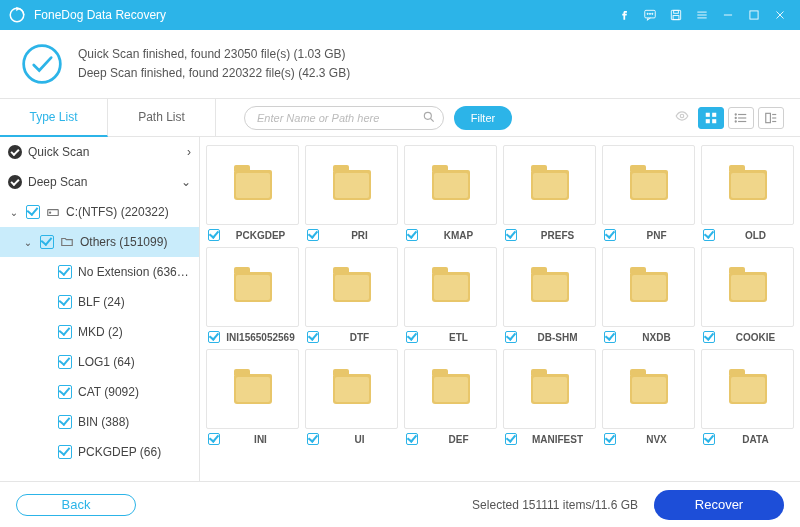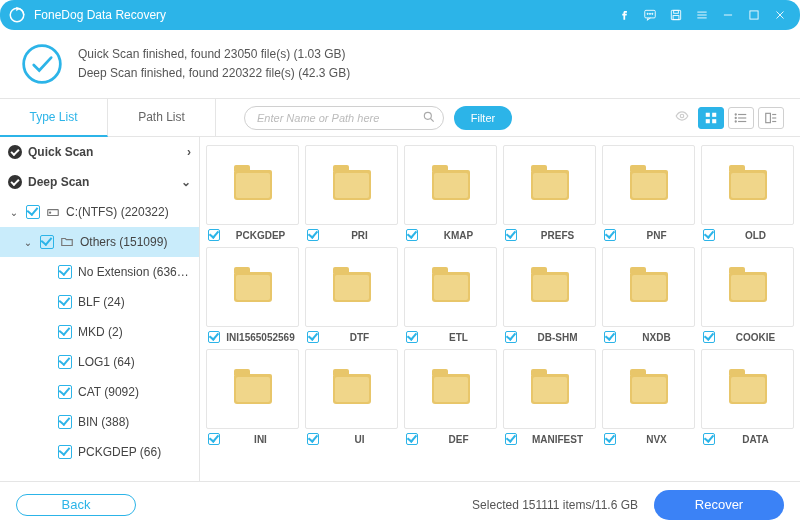--- a/index.html
+++ b/index.html
@@ -1,19 +1,19 @@
 <!DOCTYPE html>
 <html><head>
 <meta charset="utf-8">
 <style>
 * { margin:0; padding:0; box-sizing:border-box; font-family:"Segoe UI",Arial,sans-serif; }
 body { width:800px; height:527px; background:#fff; overflow:hidden; display:flex; flex-direction:column; }
 
 
-.titlebar { height:30px; background:#2cb4e8; color:#fff; display:flex; align-items:center; padding:0 8px; font-size:12px;border-radius:14px; }
+.titlebar { height:30px; background:#2cb4e8; color:#fff; display:flex; align-items:center; padding:0 8px; font-size:12px; }
 .titlebar .logo-icon { width:18px; height:18px; margin-right:8px; position:relative; }
 .titlebar .logo-icon svg { width:18px; height:18px; }
 .titlebar .title { flex:1; }
 .titlebar .ctrl { width:24px; height:24px; display:flex; align-items:center; justify-content:center; margin-left:2px; cursor:pointer; }
 .titlebar .ctrl svg { width:14px; height:14px; stroke:#fff; fill:none; stroke-width:1.5; }
 
 
 .summary { display:flex; align-items:center; padding:12px 16px 12px 20px; border-bottom:1px solid #e5e5e5; font-size:12px; color:#555; }
 .summary .check { width:44px; height:44px; margin-right:14px; }
 .summary .check svg { width:44px; height:44px; }
@@ -41,21 +41,21 @@
 
 
 .sidebar { width:200px; border-right:1px solid #e5e5e5; font-size:12px; color:#444; overflow-y:auto; }
 .sidebar .row { display:flex; align-items:center; height:30px; padding:0 8px; cursor:pointer; }
 .sidebar .row.sel { background:#c9ecfb; }
 .sidebar .row .caret { width:12px; display:inline-flex; justify-content:center; color:#555; font-size:10px; }
 .sidebar .row .cb { width:14px; height:14px; border:1.5px solid #2cb4e8; border-radius:2px; margin:0 6px; position:relative; flex-shrink:0; }
 .sidebar .row .cb.checked::after { content:''; position:absolute; left:2px; top:-1px; width:5px; height:8px; border:solid #2cb4e8; border-width:0 2px 2px 0; transform:rotate(40deg); }
 .sidebar .row .ic { width:16px; margin-right:4px; display:inline-flex; color:#666; }
 .sidebar .row .lbl { flex:1; white-space:nowrap; overflow:hidden; text-overflow:ellipsis; }
-.sidebar .row.root { font-weight:700; }
+.sidebar .row.root { font-weight:400; }
 .sidebar .row .dot { width:14px; height:14px; border-radius:50%; background:#333; margin-right:6px; display:flex; align-items:center; justify-content:center; }
 .sidebar .row .dot::after { content:''; width:6px; height:3px; border:solid #fff; border-width:0 0 2px 2px; transform:rotate(-45deg); margin-top:-2px; }
 .sidebar .row .chev { margin-left:auto; font-size:12px; color:#555; }
 .sidebar .row.l1 { padding-left:8px; }
 .sidebar .row.l2 { padding-left:22px; }
 .sidebar .row.l3 { padding-left:52px; }
 
 
 .grid-wrap { flex:1; overflow-y:auto; padding:8px 6px; }
 .grid { display:grid; grid-template-columns:repeat(6,1fr); gap:6px; }
@@ -66,21 +66,21 @@
 .cell .folder::after { content:''; position:absolute; inset:3px 2px 2px 2px; background:#f0d68a; border-radius:2px; }
 .cell .cap { display:flex; align-items:center; padding:4px 2px 0; font-size:10px; color:#555;font-weight:bold; }
 .cell .cap .cb { width:12px; height:12px; border:1.5px solid #2cb4e8; border-radius:2px; margin-right:4px; position:relative; flex-shrink:0; }
 .cell .cap .cb.checked::after { content:''; position:absolute; left:2px; top:-1px; width:4px; height:7px; border:solid #2cb4e8; border-width:0 2px 2px 0; transform:rotate(40deg); }
 .cell .cap .nm { flex:1; text-align:center; white-space:nowrap; overflow:hidden; text-overflow:ellipsis; }
 
 
 .footer { height:46px; border-top:1px solid #e5e5e5; display:flex; align-items:center; padding:0 16px; font-size:12px; }
 .footer .back { width:120px; height:22px; border:1px solid #2cb4e8; color:#2cb4e8; background:#fff; border-radius:15px; cursor:pointer; font-size:13px; }
 .footer .status { margin-left:auto; color:#555; margin-right:16px; }
-.footer .recover { width:130px; height:30px; background:#3b82f6; color:#fff; border:none; border-radius:15px; cursor:pointer; font-size:13px; }
+.footer .recover { width:130px; height:30px; background:#1d4ed8; color:#fff; border:none; border-radius:15px; cursor:pointer; font-size:13px; }
 
 
 ::-webkit-scrollbar { width:8px; }
 ::-webkit-scrollbar-thumb { background:#ccc; border-radius:4px; }
 </style>
 </head>
 <body>
 
 <div class="titlebar">
   <span class="logo-icon">

